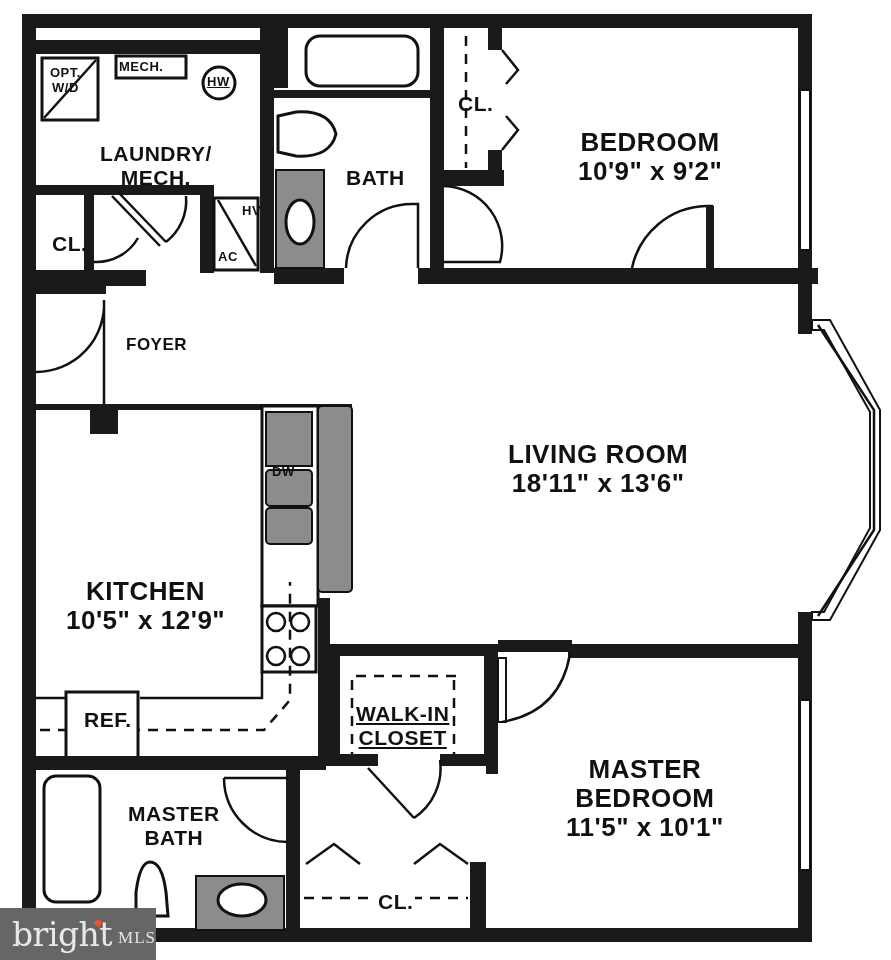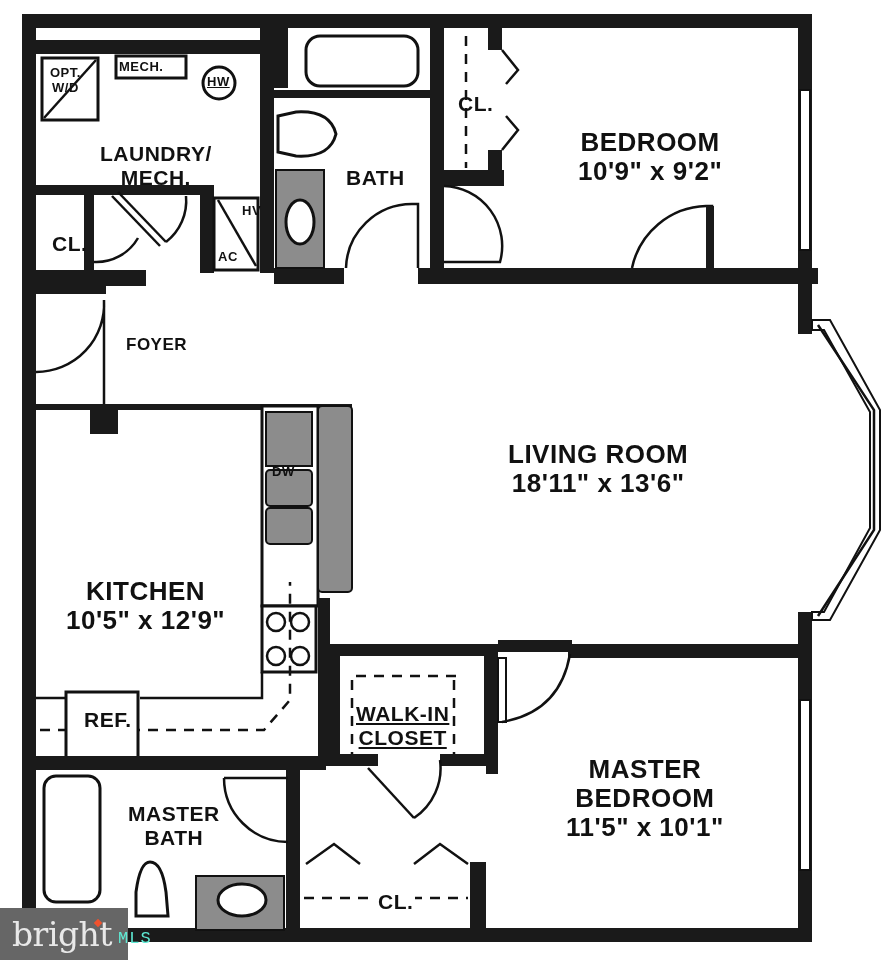--- a/index.html
+++ b/index.html
@@ -9,23 +9,23 @@
   .thin { fill:none; stroke:#111; stroke-width:2.5; }
   .fix  { fill:#fff; stroke:#111; stroke-width:3; }
   .hatch{ fill:#8c8c8c; stroke:#111; stroke-width:2; }
   .dash { fill:none; stroke:#111; stroke-width:2.5; stroke-dasharray:10 8; }
   .win  { fill:#fff; stroke:#111; stroke-width:2; }
   .lbl { position:absolute; font-weight:bold; color:#111; text-align:center; line-height:1.12; white-space:nowrap; letter-spacing:0.5px; }
   .lbl.big { font-size:26px; }
   .lbl.med { font-size:17px; }
   .lbl.sm  { font-size:21px; }
   .lbl.xs  { font-size:13px; }
-  .badge { position:absolute; left:0; top:908px; width:128px; height:52px; background:#666; display:flex; align-items:center; padding-left:12px; box-sizing:border-box; }
+  .badge { position:absolute; left:0; top:908px; width:156px; height:52px; background:#666; display:flex; align-items:center; padding-left:12px; box-sizing:border-box; }
   .badge .b1 { font-family:"DejaVu Serif", serif; font-size:33px; color:#e8e8e8; letter-spacing:-0.5px; }
-  .badge .b2 { font-family:Liberation Mono, monospace; font-size:17px; color:#5eead4; margin-left:6px; margin-top:8px; letter-spacing:1px; }
+  .badge .b2 { font-family:Liberation Serif, serif; font-size:17px; color:#e5e5e5; margin-left:6px; margin-top:8px; letter-spacing:1px; }
   .badge .dot { position:absolute; left:95px; top:12px; width:6px; height:6px; background:#f0522e; transform:rotate(45deg); }
 </style>
 </head>
 <body>
 
 <svg id="plan" viewBox="0 0 891 960" xmlns="http://www.w3.org/2000/svg">
 
   <g>
     <rect class="wall" x="22" y="14" width="790" height="14"></rect>
     <rect class="wall" x="22" y="14" width="14" height="926"></rect>

